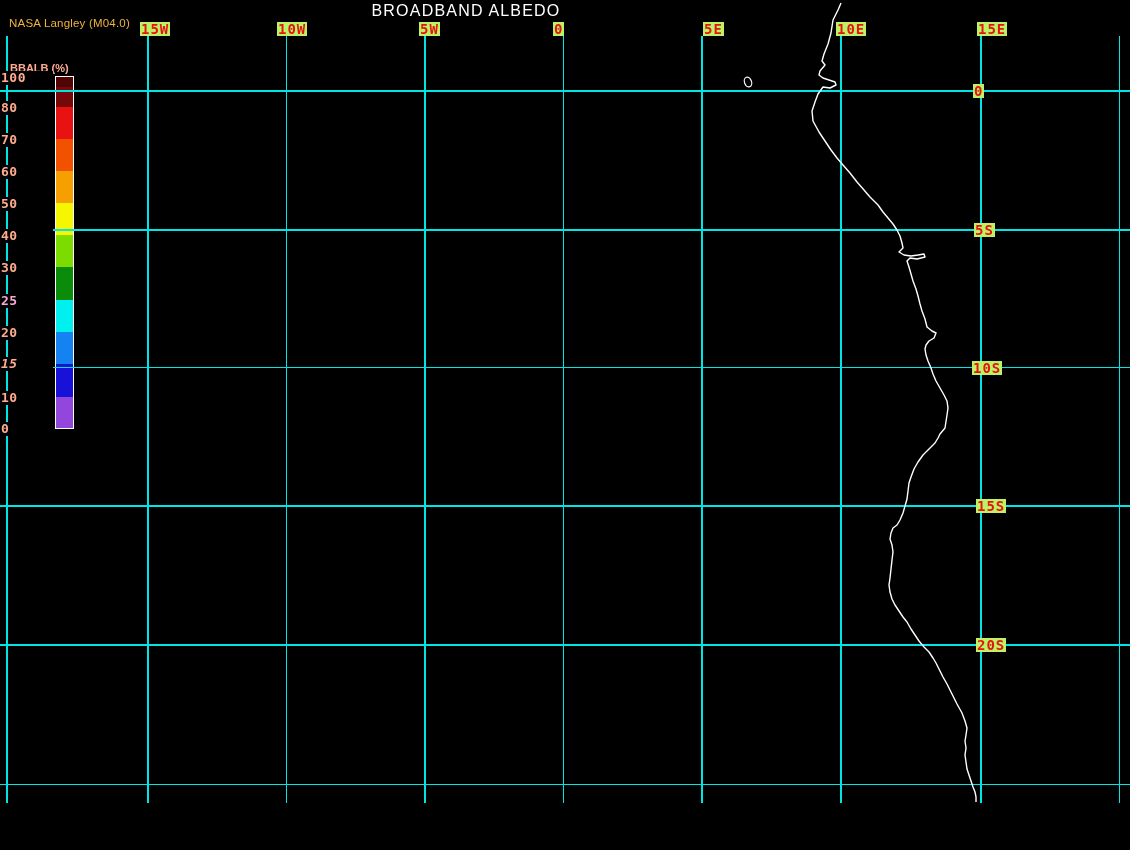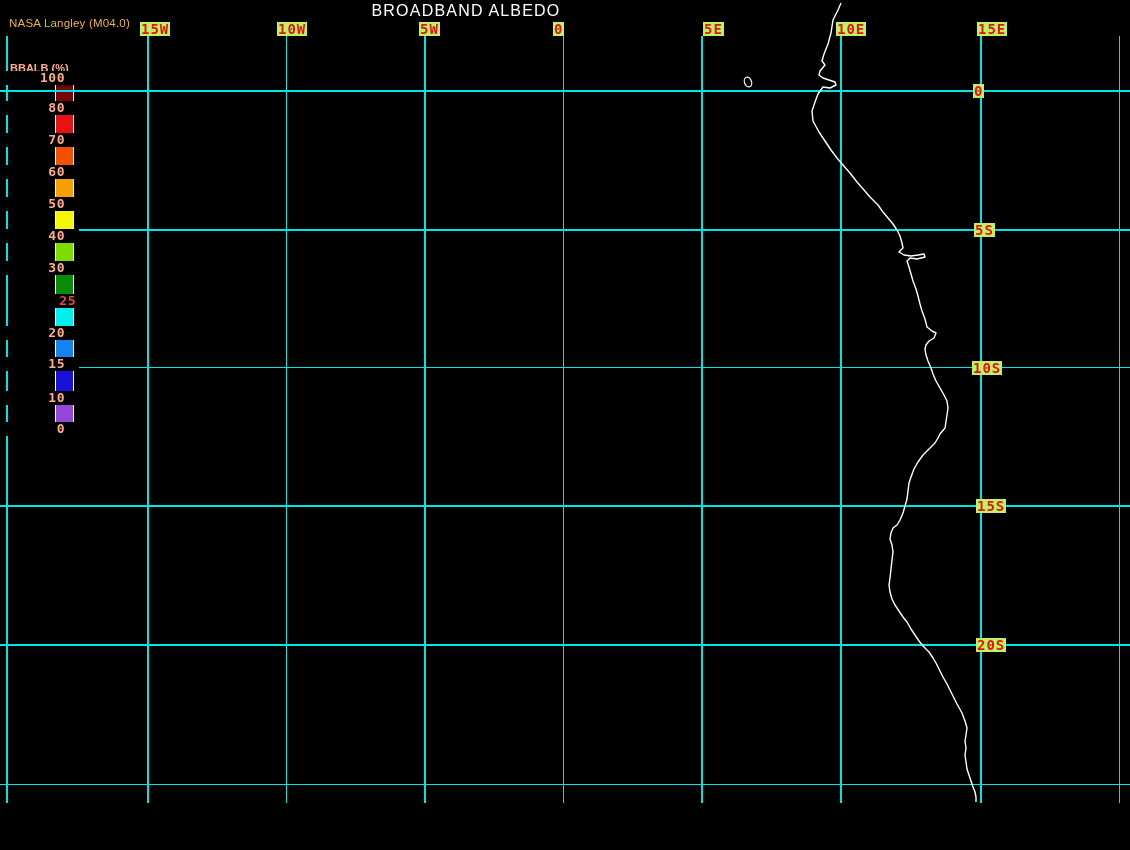--- a/index.html
+++ b/index.html
@@ -7,21 +7,21 @@
          font-family:"Liberation Sans",sans-serif;}
   .layer{position:absolute;left:0;top:0;width:1130px;height:850px;}
   #map-svg{z-index:2;}
   #colorbar-frame{position:absolute;z-index:1;border:1px solid #fff;}
   #colorbar-frame .seg{width:100%;}
   .labels{z-index:3;}
   .hdr{z-index:4;}
   .rlab{position:absolute;font-family:"DejaVu Sans Mono",monospace;font-size:14px;font-weight:bold;
         line-height:14px;background:#bef264;padding:0 1px;letter-spacing:1px;white-space:pre;}
   .slab{position:absolute;font-family:"DejaVu Sans Mono",monospace;font-size:13px;font-weight:bold;
-        line-height:14px;background:#000;padding:0 14px;letter-spacing:0.5px;text-align:right;}
+        line-height:14px;background:#000;padding:0 1px;letter-spacing:0.5px;}
   #credit{position:absolute;left:9px;top:17px;font-size:11.5px;letter-spacing:0.2px;}
   #main-title{position:absolute;left:286px;top:2px;width:360px;text-align:center;color:#fff;
               font-size:16px;letter-spacing:1.2px;}
   #sub-title{position:absolute;left:286px;top:21px;width:320px;text-align:center;color:#fff;
              font-size:15px;letter-spacing:0.4px;}
   #colorbar-title{position:absolute;left:10px;top:62px;font-family:Liberation Sans, sans-serif;
                   font-size:11px;font-weight:bold;}
   #footer-status{position:absolute;left:0;top:834px;width:1130px;text-align:center;color:#fff;
                  font-family:"DejaVu Sans Mono",monospace;font-size:12px;letter-spacing:1.9px;
                  white-space:pre;z-index:4;}
@@ -85,23 +85,23 @@
         <div class="rlab" style="left: 976px; top: 638px; color: rgb(228, 20, 20);">20S</div>
       </div>
     <div id="colorbar-ticks">
         <div class="slab" style="left: 0px; width: 51px; top: 71px; color: rgb(255, 171, 143);">100</div>
         <div class="slab" style="left: 0px; width: 51px; top: 101px; color: rgb(255, 171, 143);">80</div>
         <div class="slab" style="left: 0px; width: 51px; top: 133px; color: rgb(255, 171, 143);">70</div>
         <div class="slab" style="left: 0px; width: 51px; top: 165px; color: rgb(255, 171, 143);">60</div>
         <div class="slab" style="left: 0px; width: 51px; top: 197px; color: rgb(255, 171, 143);">50</div>
         <div class="slab" style="left: 0px; width: 51px; top: 229px; color: rgb(255, 171, 143);">40</div>
         <div class="slab" style="left: 0px; width: 51px; top: 261px; color: rgb(255, 171, 143);">30</div>
-        <div class="slab" style="left: 0px; width: 51px; top: 294px; color: #ef4444; margin-left: 11px;">25</div>
+        <div class="slab" style="left: 0px; width: 51px; top: 294px; color: #f9a8d4;">25</div>
         <div class="slab" style="left: 0px; width: 51px; top: 326px; color: rgb(255, 171, 143);">20</div>
-        <div class="slab" style="left: 0px; width: 51px; top: 357px; color: rgb(255, 171, 143);">15</div>
+        <div class="slab" style="left: 0px; width: 51px; top: 357px; color: rgb(255, 171, 143); font-style: italic;">15</div>
         <div class="slab" style="left: 0px; width: 51px; top: 391px; color: rgb(255, 171, 143);">10</div>
         <div class="slab" style="left: 0px; width: 51px; top: 422px; color: rgb(255, 171, 143);">0</div>
       </div>
   </div>
 
   <div class="layer hdr">
     <div id="credit" style="color: rgb(240, 180, 60);">NASA Langley (M04.0)</div>
     <div id="main-title">BROADBAND ALBEDO</div>
   </div>
 

